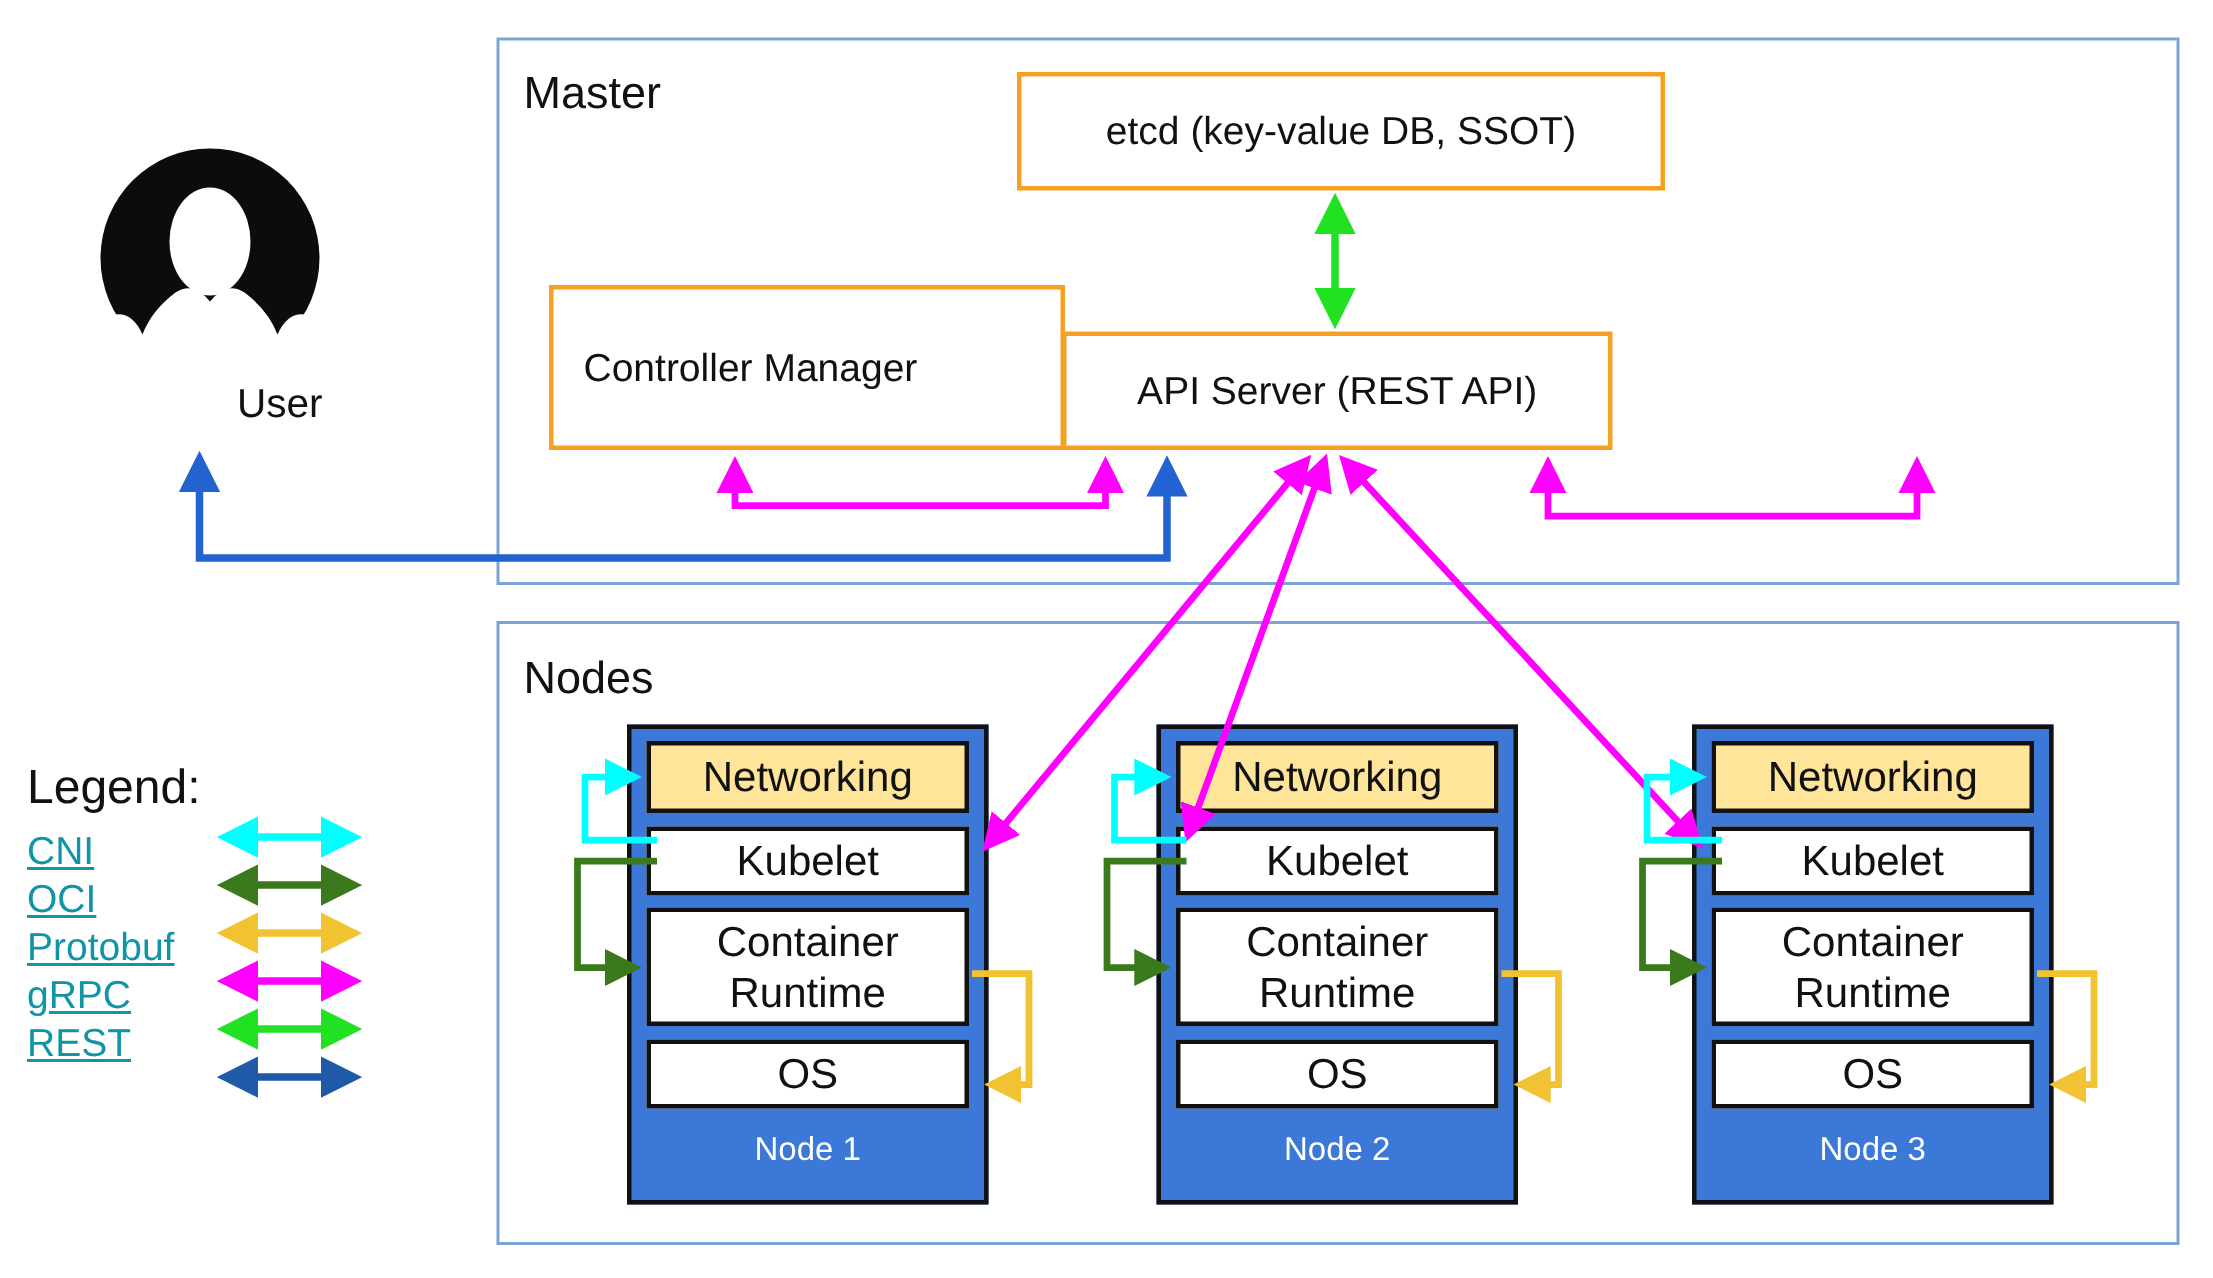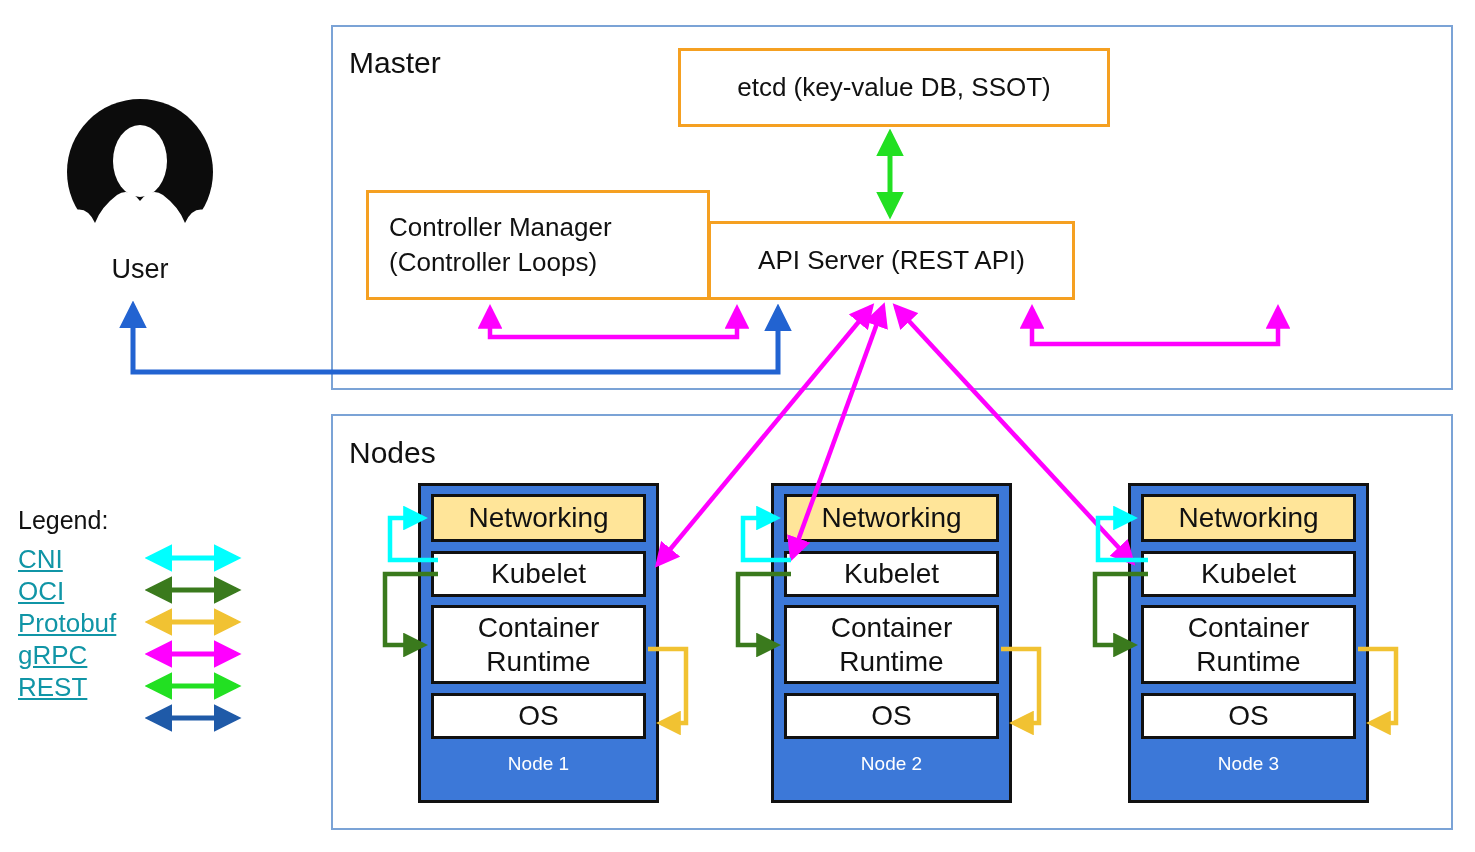--- a/index.html
+++ b/index.html
@@ -16,27 +16,27 @@
 
   .node{position:absolute;top:483px;width:241px;height:320px;background:#3c78d8;
         border:3px solid #111;box-sizing:border-box;padding:8px 10px;}
   .comp{border:3px solid #111;background:#fff;box-sizing:border-box;font-size:28px;
         display:flex;align-items:center;justify-content:center;text-align:center;
         line-height:1.2;padding:0 4px;}
   .comp.networking{background:#ffe599;height:48px;margin-bottom:9px;}
   .comp.kubelet{height:46px;margin-bottom:8px;}
   .comp.cr{height:79px;margin-bottom:9px;}
   .comp.os{height:46px;}
-  .nlabel{color:#fff;font-size:19px;text-align:center;margin-top:14px;}
+  .nlabel{color:#fff;font-size:22px;text-align:center;margin-top:14px;}
 
   .user-icon{position:absolute;left:65px;top:97px;}
-  .user-label{position:absolute;left:65px;top:254px;width:150px;text-align:center;font-size:27px;}
+  .user-label{position:absolute;left:65px;top:254px;width:150px;text-align:right;font-size:27px;}
 
   .legend{position:absolute;left:18px;top:506px;width:280px;}
-  .ltitle{font-size:25px;margin-bottom:8px;}
+  .ltitle{font-size:32px;margin-bottom:8px;}
   .lrow{height:32px;display:flex;align-items:center;}
   .llink{font-size:26px;color:#1095a6;text-decoration:underline;cursor:pointer;}
 
   .overlay{position:absolute;left:0;top:0;width:1475px;height:852px;pointer-events:none;z-index:5;}
 </style>
 </head>
 <body>
 
 <div class="canvas">
 
@@ -45,21 +45,20 @@
 
   <div class="frame" style="left:331px;top:414px;width:1122px;height:416px;"></div>
   <div class="frame-title" style="left:349px;top:436px;">Nodes</div>
 
   <div class="obox center" style="left:678px;top:48px;width:432px;height:79px;">
     <span>etcd (key-value DB, SSOT)</span>
   </div>
 
   <div class="obox left" style="left:342px;top:190px;width:344px;height:110px;margin-left:24px;">
     <span>Controller Manager</span>
-    <span>(Controller Loops)</span>
   </div>
 
   <div class="obox center" style="left:708px;top:221px;width:367px;height:79px;">
     <span>API Server (REST API)</span>
   </div>
 
 
   <svg class="user-icon" width="150" height="156" viewBox="0 0 150 156">
     <circle cx="75" cy="75" r="73" fill="#0c0c0c"></circle>
     <ellipse cx="75" cy="64" rx="27" ry="36" fill="#ffffff"></ellipse>

